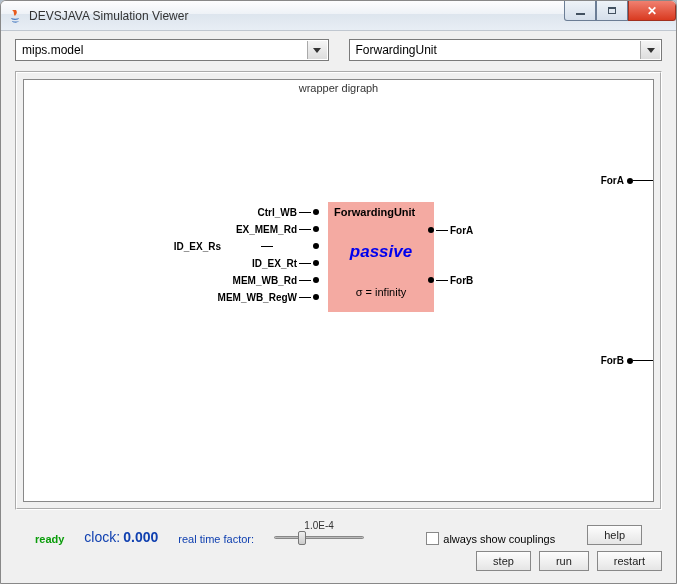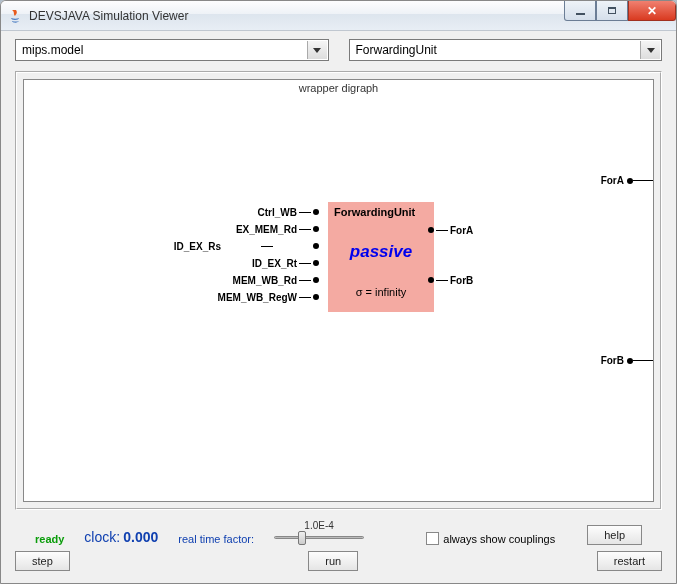--- a/index.html
+++ b/index.html
@@ -47,21 +47,21 @@
 .clock-val { color: #1040b0; font-size: 14px; font-weight: bold; }
 .rtf-lab { color: #1040b0; font-size: 11px; }
 .slider-wrap { display: flex; flex-direction: column; align-items: center; }
 .slider-val { color: #333; font-size: 10px; margin-bottom: -2px; }
 .slider { width: 90px; height: 16px; position: relative; }
 .slider-track { position: absolute; top: 7px; left: 0; right: 0; height: 3px; background: #bbb; border: 1px solid #888; border-radius: 2px; }
 .slider-thumb { position: absolute; top: 2px; left: 24px; width: 8px; height: 14px; background: linear-gradient(to bottom, #f0f0f0, #ccc); border: 1px solid #777; border-radius: 2px; }
 .checkbox-wrap { display: flex; align-items: center; gap: 4px; margin-left: auto; }
 .checkbox { width: 13px; height: 13px; border: 1px solid #888; background: #fff; }
 .btn { padding: 3px 16px; border: 1px solid #888; background: linear-gradient(to bottom, #fdfdfd, #e5e5e5); font-size: 11px; color: #222; cursor: pointer; }
-.buttons-row { display: flex; justify-content: space-between; gap: 8px; }
+.buttons-row { display: flex; justify-content: flex-end; gap: 8px; }
 .help-btn { margin-left: 12px; }
 </style>
 </head>
 <body>
 
 <div class="window">
   <div class="titlebar">
     <span class="title-icon">
       <svg width="16" height="16" viewBox="0 0 16 16">
           <path d="M5 2 C8 4 6 6 8 8 C9 6 11 5 9 2 Z" fill="#e85c1f"></path>

